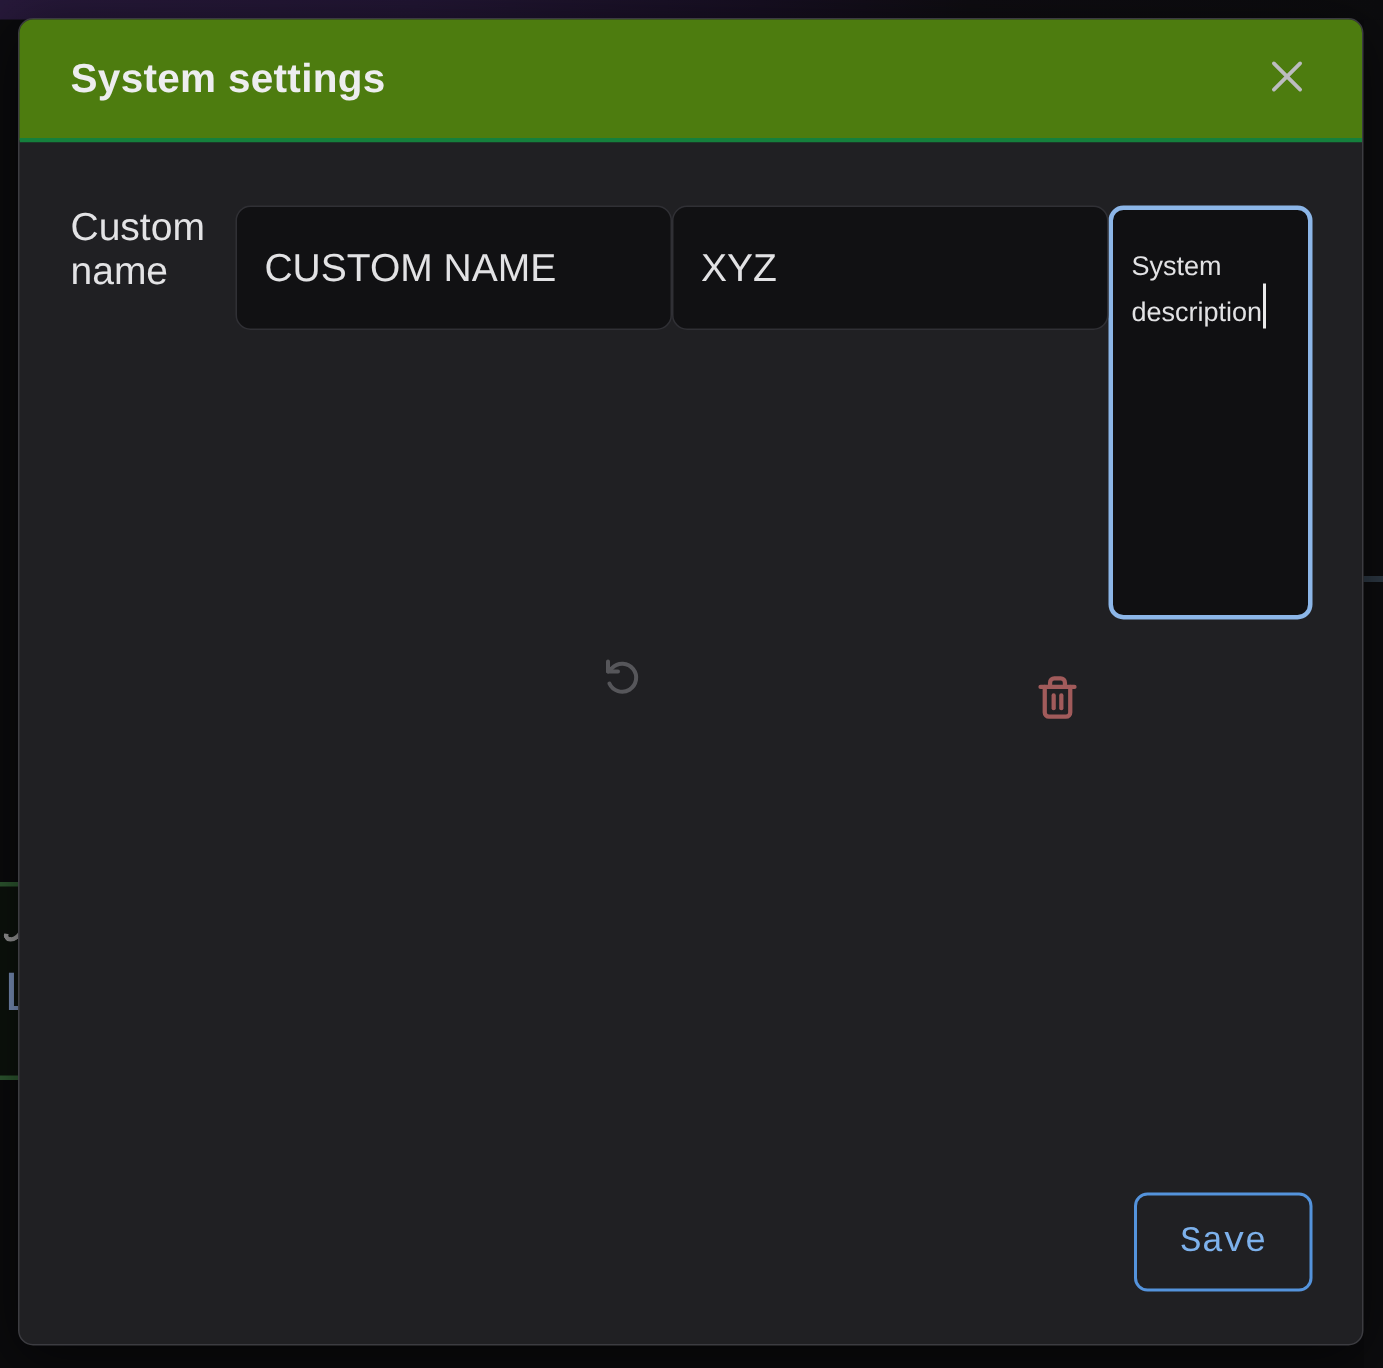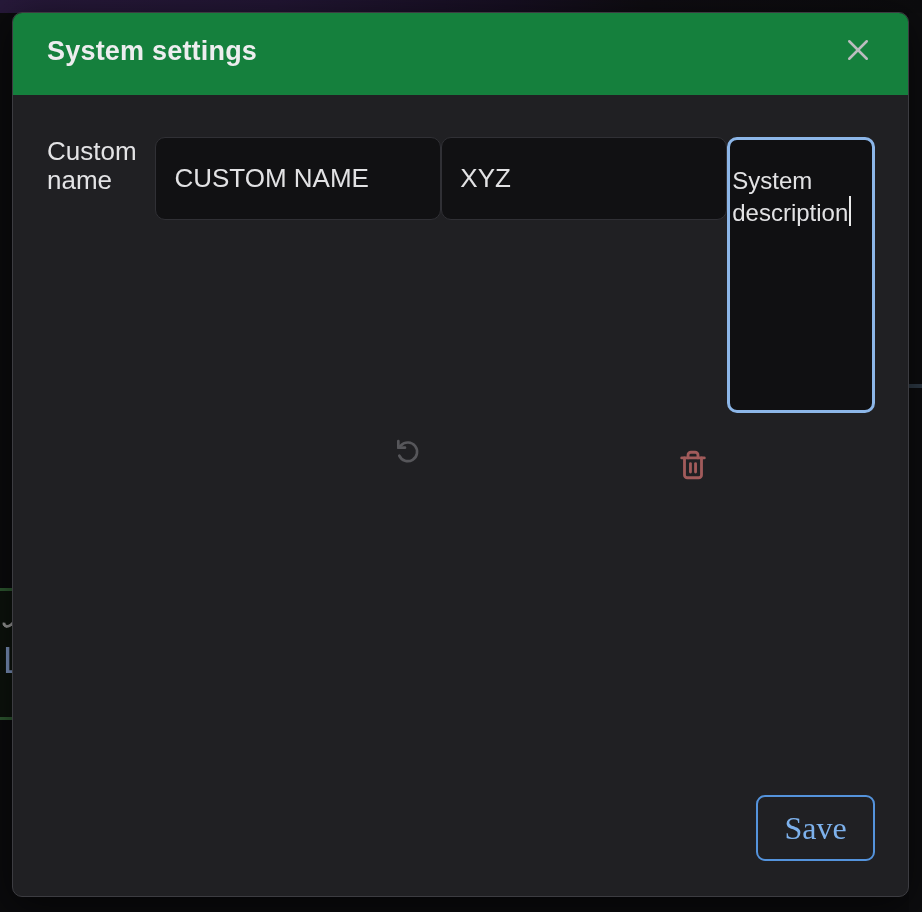--- a/index.html
+++ b/index.html
@@ -47,22 +47,22 @@
   .modal {
     position:absolute; left:12px; top:12px; width:897px; height:885px;
     background:#202023;
     border:1px solid #3c3c41;
     border-radius:10px;
     display:flex; flex-direction:column;
     box-shadow:0 8px 40px rgba(0,0,0,.6);
   }
   .modal-header {
     flex:0 0 82px;
-    background:#15803d;
-    border-bottom:5px solid #15803d;
+    background:#4d7c0f;
+    border-bottom:3px solid #15803d;
     border-radius:9px 9px 0 0;
     display:flex; align-items:center;
     padding:0 32px 0 34px;
   }
   .modal-title {
     font-size:27px; font-weight:700; color:#ededef; letter-spacing:.2px;
   }
   .close-btn {
     margin-left:auto;
     width:36px; height:36px;
@@ -95,42 +95,42 @@
     position:absolute; right:12px; top:50%; transform:translateY(-50%);
     width:44px; height:44px;
     background:none; border:none; cursor:pointer;
     display:flex; align-items:center; justify-content:center;
   }
   .desc-area {
     height:276px;
     background:#101012;
     border:3px solid #8cb6e8;
     border-radius:10px;
-    padding:26px 2px;
-    font-size:24px; color:#e2e2e4; line-height:1.25;
+    padding:26px 12px;
+    font-size:18px; color:#e2e2e4; line-height:1.25;
     margin-bottom:29px;
     overflow:hidden;
     cursor:text;
   }
   .caret {
     display:inline-block; width:2px; height:30px;
     background:#eaeaea; margin-left:1px; vertical-align:-5px;
   }
   .modal-footer {
     display:flex; justify-content:flex-end;
     padding:0 33px 35px 34px;
   }
   .save-btn {
     min-width:119px; height:66px;
     background:transparent;
     border:2px solid #5493dc;
     border-radius:9px;
     color:#7db1ec;
-    font-family:Liberation Serif, serif;
-    font-size:32px;
+    font-family:Liberation Mono, monospace;
+    font-size:24px;
     padding:0 26px;
     cursor:pointer;
   }
 </style>
 </head>
 <body>
 
 <div class="screen">
 
   <div class="bg-top-strip"></div>

